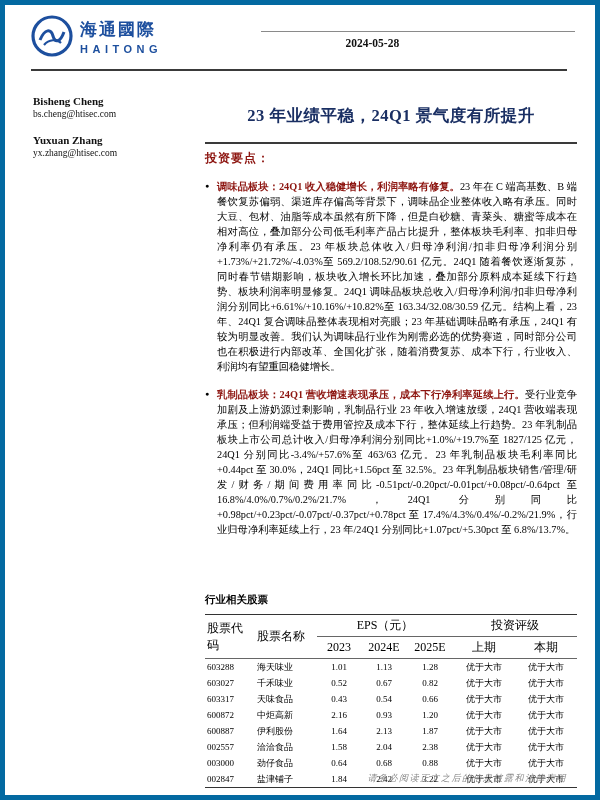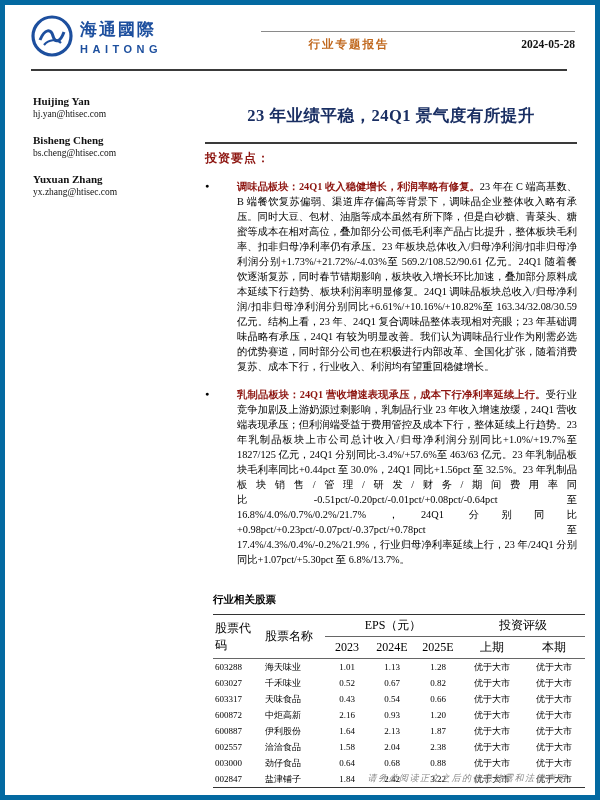--- a/index.html
+++ b/index.html
@@ -34,28 +34,28 @@
   .analyst { margin-bottom:15px; }
   .analyst-name  { font-size:11px; font-weight:bold; color:#111; }
   .analyst-email { font-size:9.5px; color:#111; margin-top:2px; }
 
   
   .main { position:absolute; left:200px; top:76px; width:372px; }
   .title { text-align:center; font-size:16.5px; font-weight:bold; color:#1a2f63; letter-spacing:0.5px;margin-top:24px; }
   .section-head { margin-top:15px; border-top:2px solid #3a3a3a; padding-top:6px;
                   font-size:12px; font-weight:bold; color:#8d1510; letter-spacing:1px; }
   .bullets { margin-top:12px; list-style:none; }
-  .bullet { display:flex; margin-bottom:13px;gap:20px; }
+  .bullet { display:flex; margin-bottom:13px; }
   .bullet-marker { flex:0 0 12px; font-size:7px; line-height:15px; color:#000; }
   .bullet-marker::before { content:"●"; }
   .bullet-text { font-size:10.3px; line-height:15px; text-align:justify; }
   .bullet-lead { color:#8d1510; font-weight:bold; }
 
   
-  .table-block { position:absolute; left:208px; top:588px; width:372px; }
+  .table-block { position:absolute; left:200px; top:588px; width:372px; }
   .table-title { font-size:10.5px; font-weight:bold; margin-bottom:7px; }
   table.stock-table { width:100%; border-collapse:collapse; font-size:9px;
                       border-top:1.4px solid #333; border-bottom:1.4px solid #333; }
   .stock-table th { font-weight:normal; font-size:12px; padding:2px 2px; }
   .stock-table td { padding:2.5px 2px; line-height:11px; }
   .group-th { border-bottom:0.8px solid #666; text-align:center; }
   .stock-table th[rowspan] { border-bottom:0.8px solid #666; vertical-align:middle; text-align:left; }
   .subhead th { border-bottom:0.8px solid #666; text-align:center; }
   .c-code, .c-name { text-align:left; }
   .c-num, .c-rating { text-align:center; }
@@ -80,32 +80,27 @@
     </svg>
     <div>
       <div class="logo-cn">海通國際</div>
       <div class="logo-en">HAITONG</div>
     </div>
   </div>
 
   <div class="header-meta">
     <div class="meta-divider"></div>
     <div class="meta-row">
-      <span class="meta-left report-type">行业专题报告</span>
       <span class="meta-right date">2024-05-28</span>
     </div>
   </div>
 
   <div class="header-rule"></div>
 
   <div class="analysts">
-    <div class="analyst">
-      <div class="analyst-name">Huijing Yan</div>
-      <div class="analyst-email">hj.yan@htisec.com</div>
-    </div>
     <div class="analyst">
       <div class="analyst-name">Bisheng Cheng</div>
       <div class="analyst-email">bs.cheng@htisec.com</div>
     </div>
     <div class="analyst">
       <div class="analyst-name">Yuxuan Zhang</div>
       <div class="analyst-email">yx.zhang@htisec.com</div>
     </div>
   </div>
 

